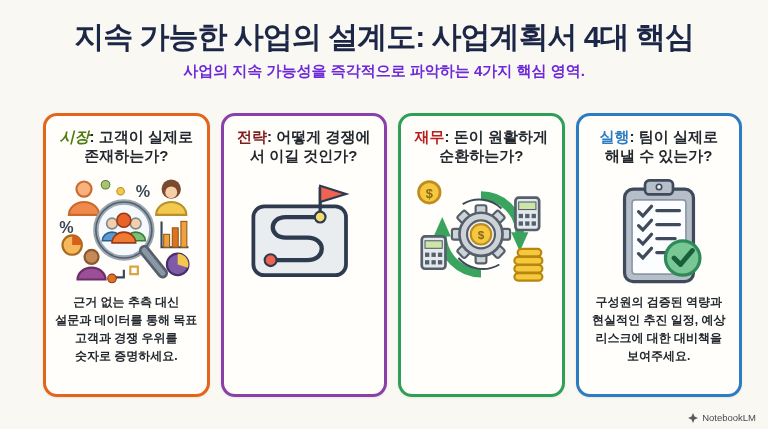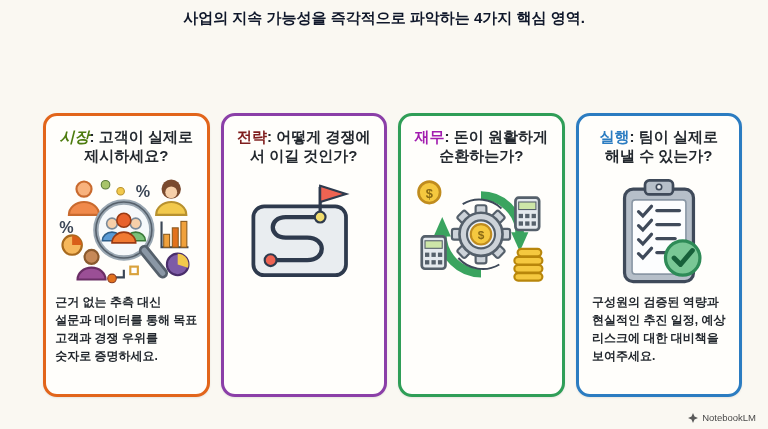--- a/index.html
+++ b/index.html
@@ -9,21 +9,21 @@
     font-family:"Liberation Sans","DejaVu Sans",sans-serif;
     color:#23282e;
   }
   .title{
     padding-top:20px;text-align:center;
     font-size:30px;font-weight:800;letter-spacing:-1px;
     color:#1c2747;line-height:1.1;
   }
   .subtitle{
     margin-top:9px;text-align:center;
-    font-size:15px;font-weight:600;color:#0f172a;
+    font-size:15px;font-weight:600;color:#6d28d9;
   }
   .cards{
     position:absolute;left:43px;right:26px;top:113px;
     display:flex;gap:11px;
   }
   .card{
     flex:1;height:284px;box-sizing:border-box;
     background:#fffefb;border:3px solid #888;border-radius:14px;
     padding:11px 7px 8px;
     display:flex;flex-direction:column;align-items:center;
@@ -32,40 +32,41 @@
   .card-title{
     font-size:15px;font-weight:800;line-height:1.28;
     text-align:center;white-space:pre-line;
   }
   .icon-wrap{
     flex:0 0 122px;display:flex;align-items:center;justify-content:center;
     margin:4px 0 2px;
   }
   .card-body{
     font-size:12px;font-weight:600;line-height:1.5;
-    white-space:pre-line;
+    text-align:center;white-space:pre-line;
   }
   .footer{
     position:absolute;right:12px;bottom:6px;
     display:flex;align-items:center;gap:4px;
     font-size:9.5px;color:#4a4a4a;font-weight:500;margin-top:48px;
   }
 </style>
 </head>
 <body>
 
 <div class="canvas">
 
+  <div class="title">지속 가능한 사업의 설계도: 사업계획서 4대 핵심</div>
   <div class="subtitle">사업의 지속 가능성을 즉각적으로 파악하는 4가지 핵심 영역.</div>
 
   <div class="cards">
 
     <div class="card" style="border-color: rgb(226, 101, 27);">
       <div class="card-title"><span style="color: #4d7c0f; font-style: italic;">시장</span><span>: 고객이 실제로
-제시하세요?</span></div>
+존재하는가?</span></div>
       <div class="icon-wrap">
         <svg viewBox="0 0 130 100" width="140" height="110">
           <text x="74" y="19" font-size="15" font-weight="bold" fill="#3b4656">%</text>
           <text x="3" y="53" font-size="15" font-weight="bold" fill="#3b4656">%</text>
           <circle cx="46" cy="8" r="4" fill="#a8c46a" stroke="#5a7a3a"></circle>
           <circle cx="60" cy="14" r="3.5" fill="#f2c94c" stroke="#b8912e"></circle>
           <circle cx="26" cy="12" r="7" fill="#f8b27d" stroke="#c96a2e" stroke-width="2"></circle>
           <path d="M12 36 a14 12 0 0 1 28 0 z" fill="#f08a4b" stroke="#c96a2e" stroke-width="2"></path>
           <circle cx="107" cy="12" r="9" fill="#7a4a2e"></circle>
           <circle cx="107" cy="15" r="5.5" fill="#f6cfa9"></circle>
@@ -111,21 +112,21 @@
           <circle cx="34" cy="78" r="5.5" fill="#ee6352" stroke="#2e3a4d" stroke-width="2"></circle>
           <line x1="80" y1="38" x2="80" y2="10" stroke="#2e3a4d" stroke-width="3"></line>
           <polygon points="80,9 104,16.5 80,24" fill="#ee6352" stroke="#2e3a4d" stroke-width="2"></polygon>
           <circle cx="80" cy="38" r="5" fill="#f2dd6e" stroke="#2e3a4d" stroke-width="2"></circle>
         </svg>
       </div>
     </div>
 
     <div class="card" style="border-color: rgb(47, 158, 87);">
 
-      <div class="card-title"><span style="color: #a21caf;">재무</span><span>: 돈이 원활하게
+      <div class="card-title"><span style="color: #b91c1c;">재무</span><span>: 돈이 원활하게
 순환하는가?</span></div>
       <div class="icon-wrap">
         <svg viewBox="0 0 130 100" width="140" height="110">
           <path d="M65 18 A36 36 0 0 1 101 54" fill="none" stroke="#3aa45f" stroke-width="8"></path>
           <polygon points="93,52 109,52 101,70" fill="#3aa45f"></polygon>
           <path d="M65 90 A36 36 0 0 1 29 54" fill="none" stroke="#3aa45f" stroke-width="8"></path>
           <polygon points="21,56 37,56 29,38" fill="#3aa45f"></polygon>
           <path d="M48 26 A30 30 0 0 1 84 30" fill="none" stroke="#3f4a5a" stroke-width="1.8"></path>
           <path d="M82 82 A30 30 0 0 1 44 76" fill="none" stroke="#3f4a5a" stroke-width="1.8"></path>
           <circle cx="17" cy="15" r="10" fill="#f5c83f" stroke="#c08c1e" stroke-width="2.5"></circle>

